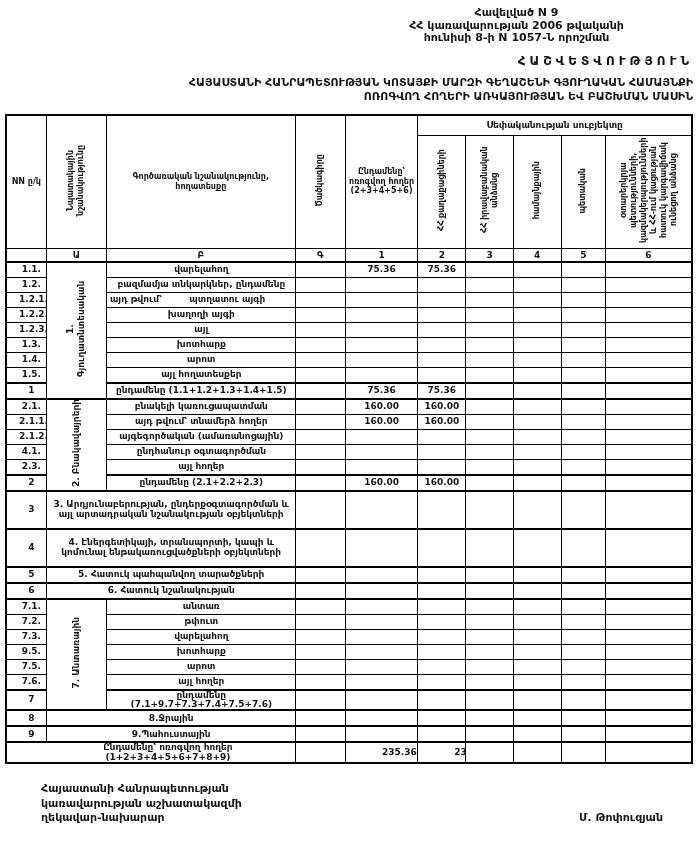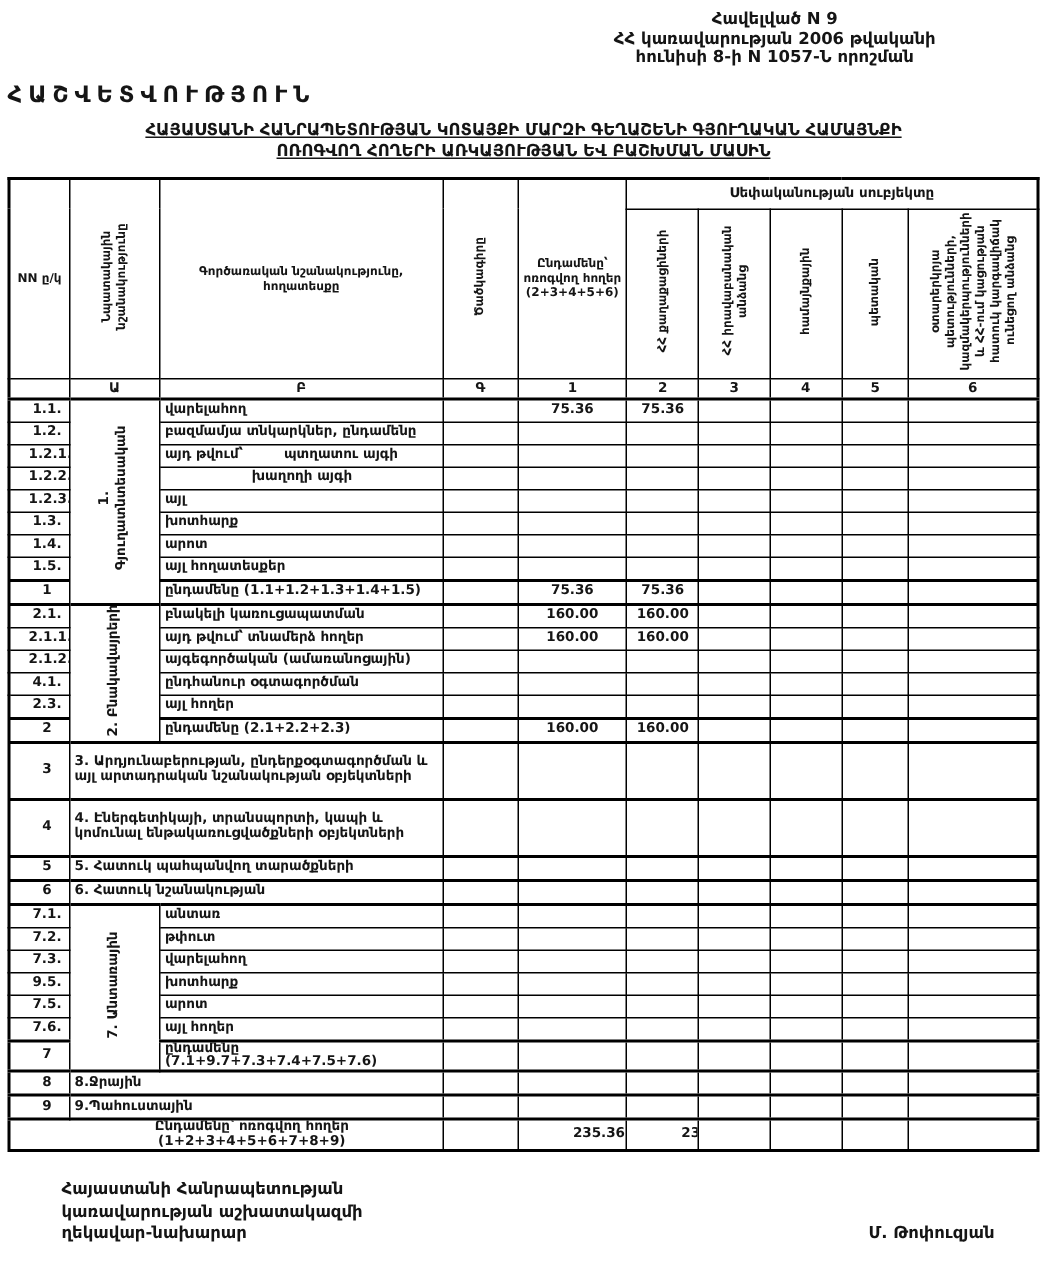--- a/index.html
+++ b/index.html
@@ -9,24 +9,24 @@
     -webkit-font-smoothing:none;
   }
   .page { padding:5px 5px 0 5px; }
 
   .appendix {
     width:345px; margin:2px 4px 0 auto; text-align:center;
     font-size:11px; line-height:1.15;
   }
 
   .title {
-    text-align:left; font-size:15px; letter-spacing:4px; margin-top:9px;
+    text-align:right; font-size:12px; letter-spacing:4px; margin-top:9px;
   }
   .subtitle {
-    text-align:center; font-size:11px; line-height:1.3; margin-top:8px;text-decoration:underline;
+    text-align:right; font-size:11px; line-height:1.3; margin-top:8px;
   }
 
   table.grid {
     border-collapse:collapse; table-layout:fixed; width:688px;
     margin-top:9px; border:2px solid #000;
   }
   .grid th, .grid td {
     border:1px solid #000; padding:0 2px; overflow:hidden;
     font-weight:bold; color:#151515;
   }
@@ -38,21 +38,21 @@
   .vert {
     writing-mode:vertical-rl; transform:rotate(180deg);
     display:inline-block; font-size:8px; line-height:1.25; max-height:108px;
     white-space:normal;
   }
   .vert.big { font-size:9px; }
 
   .grid tbody td { font-size:9px; height:14px; line-height:1.05; vertical-align:middle; }
   td.nn   { text-align:center;padding-left:12px; }
   td.val  { text-align:center; font-size:9px; }
-  td.label{ text-align:left; padding-left:3px; }
+  td.label{ text-align:center; padding-left:3px; }
   td.label.center { text-align:center; }
   td.group-cell { text-align:center; vertical-align:middle; }
   span.pfx { float:left; }
 
   tr.sep-top td, tr.sep-top th { border-top:2px solid #000; }
   tr.grand td { border-bottom:2px solid #000; height:16px;padding-left:36px; }
   tr.tall td { height:36px; }
 
   .sig {
     display:flex; justify-content:space-between; align-items:flex-end;

